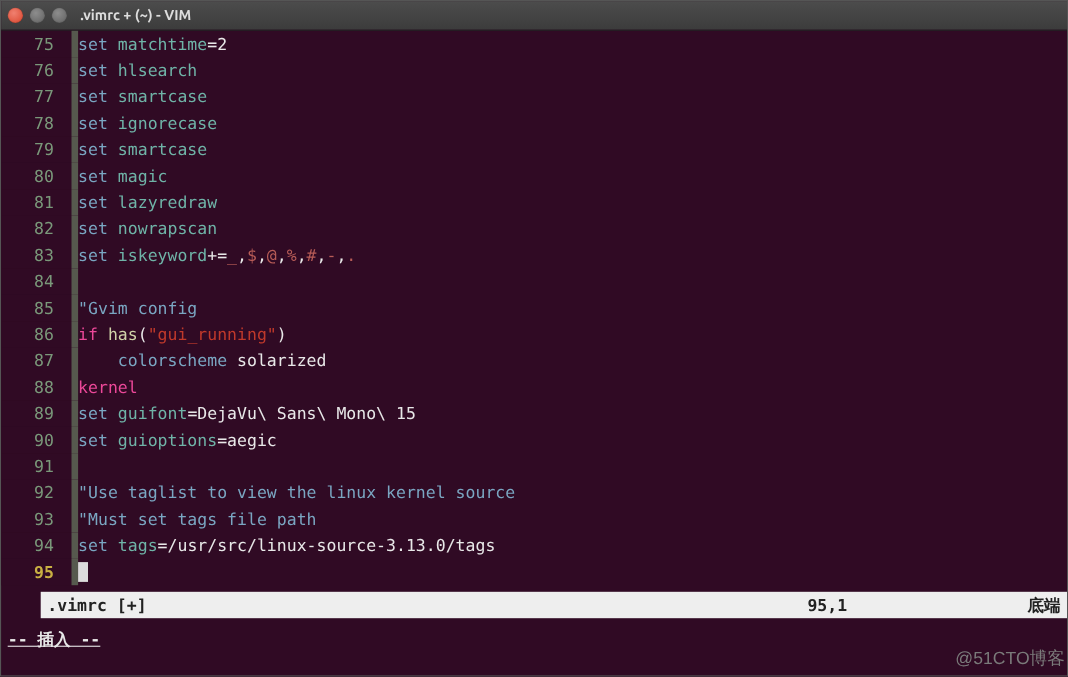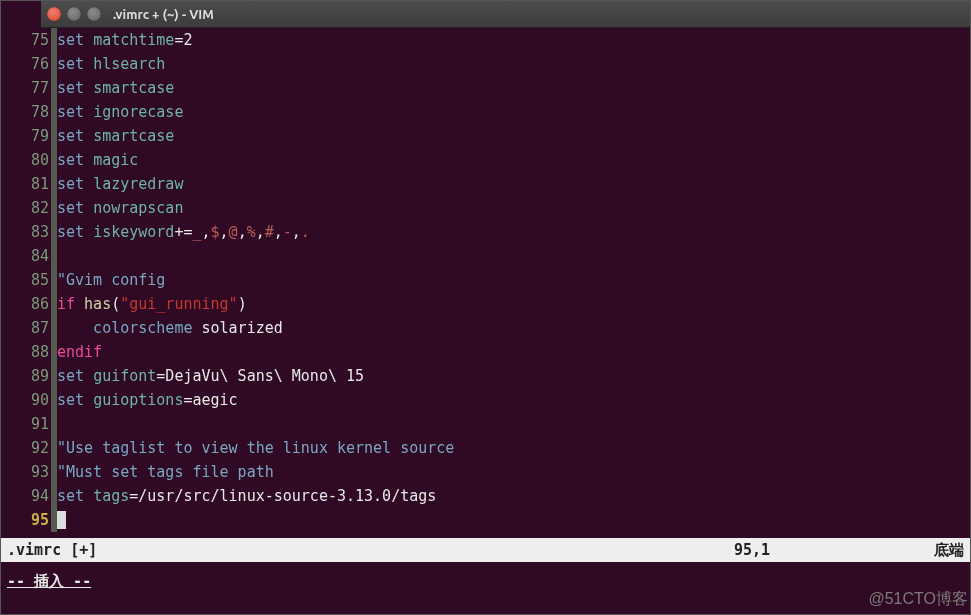--- a/index.html
+++ b/index.html
@@ -15,21 +15,20 @@
     border: 1px solid #555;
     box-sizing: border-box;
   }
   .titlebar {
     height: 26px;
     background: linear-gradient(to bottom, #4c4c4c, #3c3c3c);
     display: flex;
     align-items: center;
     padding-left: 6px;
     border-bottom: 1px solid #222;
-    margin-left: 40px;
   }
   .win-btn {
     width: 14px;
     height: 14px;
     border-radius: 50%;
     margin-right: 6px;
     display: inline-block;
     box-shadow: inset 0 0 1px rgba(0,0,0,.6);
   }
   .win-close { background: radial-gradient(circle at 40% 35%, #f08070, #d9442b); }
@@ -47,21 +46,21 @@
   }
   .line {
     white-space: pre;
     line-height: 24px;
     height: 24px;
     display: flex;
   }
   .gutter {
     width: 48px;
     text-align: right;
-    padding-right: 2px;
+    padding-right: 16px;
     background: #300a24;
     color: #7a987a;
   }
   .fold {
     width: 6px;
     background: #56594e;
     flex: 0 0 6px;
   }
   .code {
     padding-left: 0;
@@ -132,31 +131,31 @@
     <div class="line"><span class="gutter">78</span><span class="fold"></span><span class="code"><span class="kw-set">set </span><span class="kw-option">ignorecase</span></span></div>
     <div class="line"><span class="gutter">79</span><span class="fold"></span><span class="code"><span class="kw-set">set </span><span class="kw-option">smartcase</span></span></div>
     <div class="line"><span class="gutter">80</span><span class="fold"></span><span class="code"><span class="kw-set">set </span><span class="kw-option">magic</span></span></div>
     <div class="line"><span class="gutter">81</span><span class="fold"></span><span class="code"><span class="kw-set">set </span><span class="kw-option">lazyredraw</span></span></div>
     <div class="line"><span class="gutter">82</span><span class="fold"></span><span class="code"><span class="kw-set">set </span><span class="kw-option">nowrapscan</span></span></div>
     <div class="line"><span class="gutter">83</span><span class="fold"></span><span class="code"><span class="kw-set">set </span><span class="kw-option">iskeyword</span><span class="plain">+=</span><span class="sym-red">_</span><span class="plain">,</span><span class="sym-red">$</span><span class="plain">,</span><span class="sym-red">@</span><span class="plain">,</span><span class="sym-red">%</span><span class="plain">,</span><span class="sym-red">#</span><span class="plain">,</span><span class="sym-red">-</span><span class="plain">,</span><span class="sym-red">.</span></span></div>
     <div class="line"><span class="gutter">84</span><span class="fold"></span><span class="code"></span></div>
     <div class="line"><span class="gutter">85</span><span class="fold"></span><span class="code"><span class="comment">"Gvim config</span></span></div>
     <div class="line"><span class="gutter">86</span><span class="fold"></span><span class="code"><span class="statement">if </span><span class="func">has</span><span class="plain">(</span><span class="string">"gui_running"</span><span class="plain">)</span></span></div>
     <div class="line"><span class="gutter">87</span><span class="fold"></span><span class="code"><span class="kw-set">    colorscheme </span><span class="plain">solarized</span></span></div>
-    <div class="line"><span class="gutter">88</span><span class="fold"></span><span class="code"><span class="statement">endif</span></span></div>
+    <div class="line"><span class="gutter">88</span><span class="fold"></span><span class="code"><span class="statement">kernel</span></span></div>
     <div class="line"><span class="gutter">89</span><span class="fold"></span><span class="code"><span class="kw-set">set </span><span class="kw-option">guifont</span><span class="plain">=DejaVu\ Sans\ Mono\ 15</span></span></div>
     <div class="line"><span class="gutter">90</span><span class="fold"></span><span class="code"><span class="kw-set">set </span><span class="kw-option">guioptions</span><span class="plain">=aegic</span></span></div>
     <div class="line"><span class="gutter">91</span><span class="fold"></span><span class="code"></span></div>
     <div class="line"><span class="gutter">92</span><span class="fold"></span><span class="code"><span class="comment">"Use taglist to view the linux kernel source</span></span></div>
     <div class="line"><span class="gutter">93</span><span class="fold"></span><span class="code"><span class="comment">"Must set tags file path</span></span></div>
     <div class="line"><span class="gutter">94</span><span class="fold"></span><span class="code"><span class="kw-set">set </span><span class="kw-option">tags</span><span class="plain">=/usr/src/linux-source-3.13.0/tags</span></span></div>
     <div class="line"><span class="gutter current-ln">95</span><span class="fold"></span><span class="code"><span class="cursor-block"></span></span></div>
   </div>
 
-<div class="statusbar" id="statusbar" style="top:537px;">
+<div class="statusbar" id="statusbar" style="top:537px;margin-left:36px;">
   <span class="status-left">.vimrc [+]</span>
   <span class="status-mid"></span>
   <span class="status-coord">95,1</span>
   <span class="status-right">底端</span>
 </div>
 
 <div class="modeline" style="position:absolute;top:565px;left:0;text-decoration:underline;">-- 插入 --</div>
 
 <div class="watermark">@51CTO博客</div>
 

